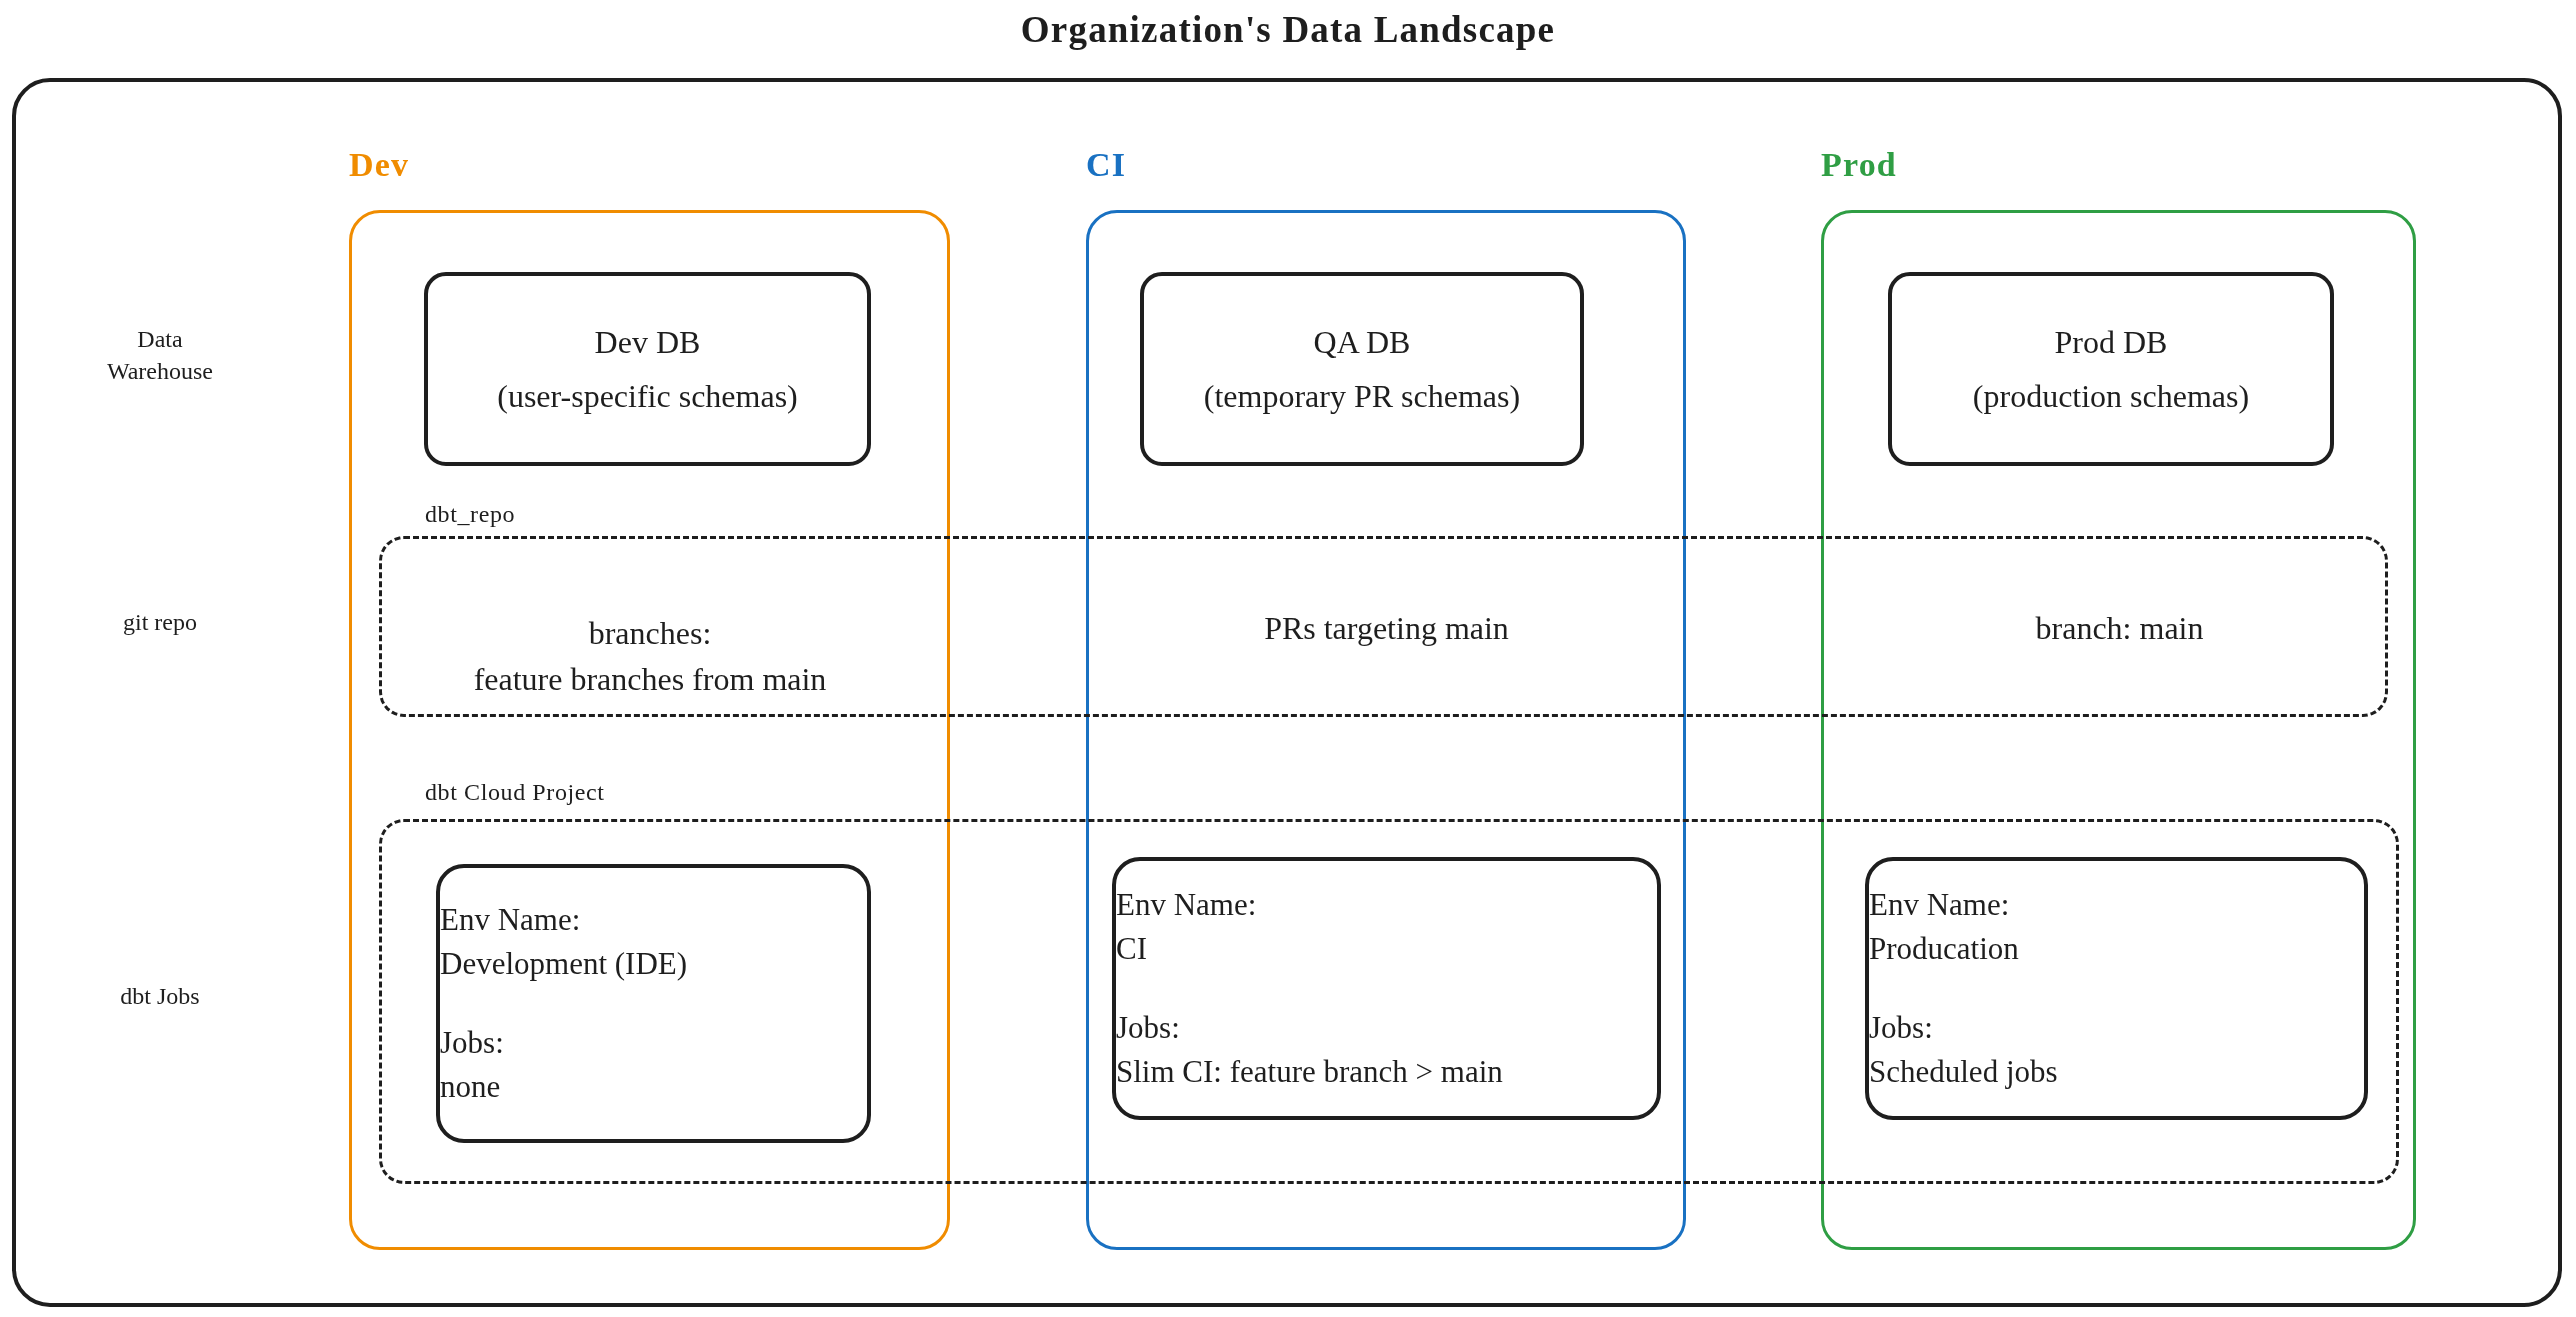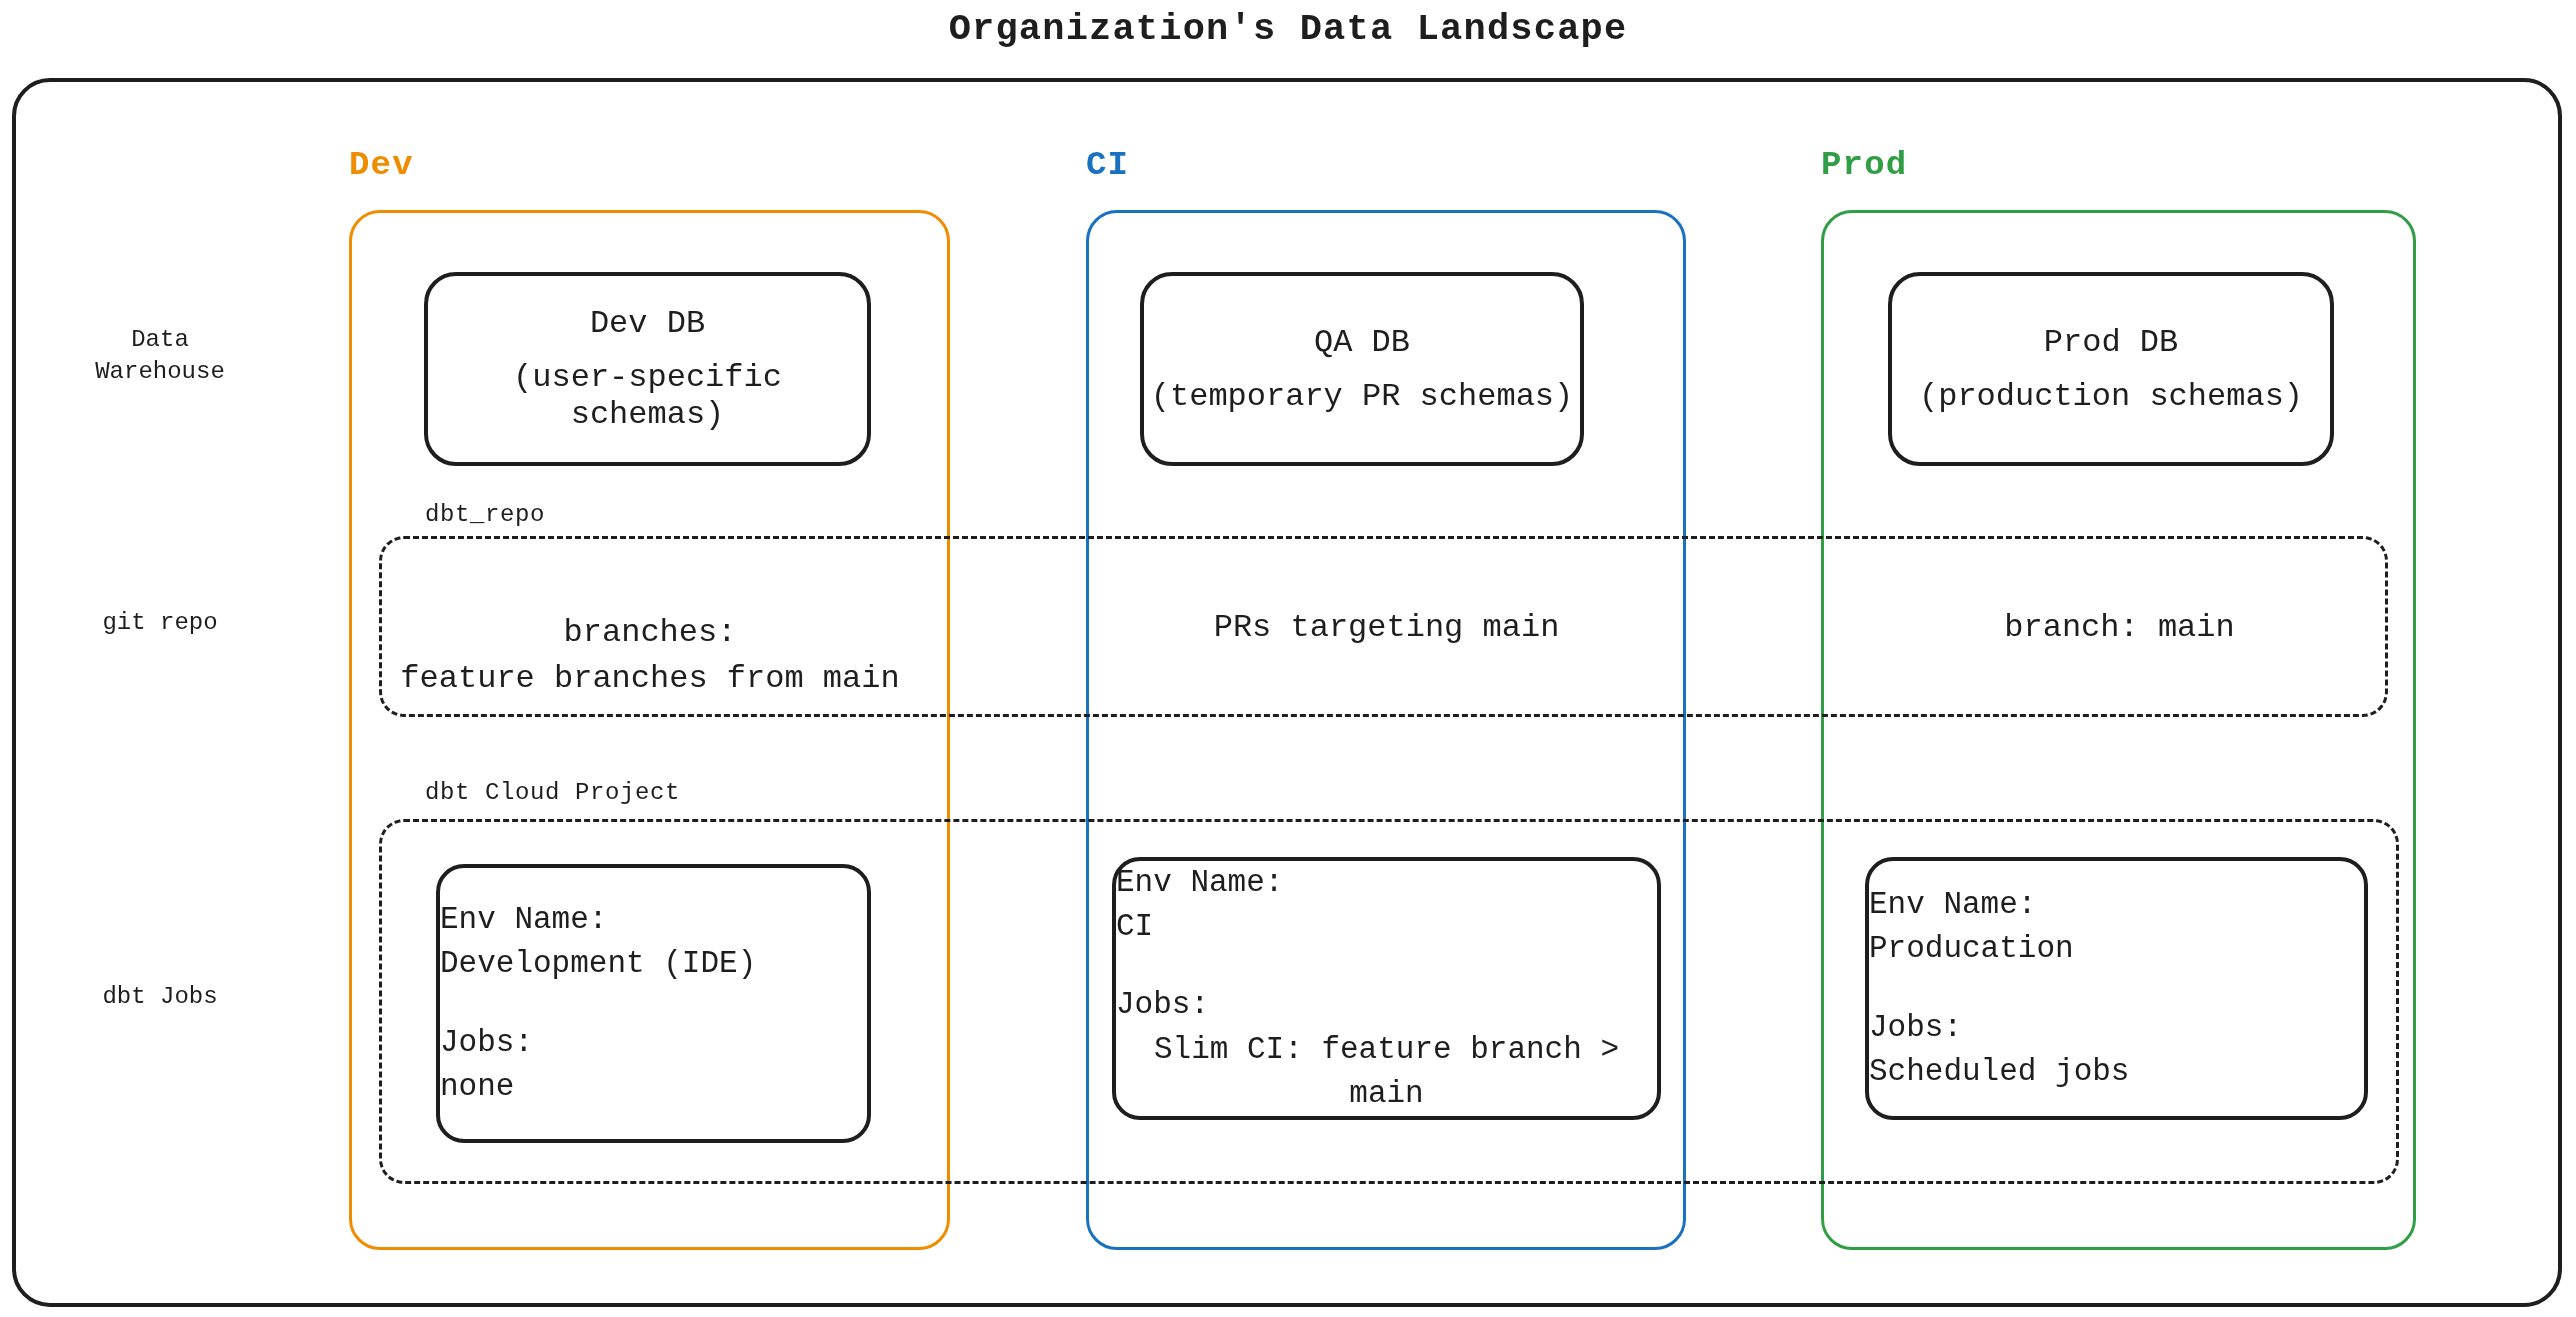--- a/index.html
+++ b/index.html
@@ -5,21 +5,21 @@
   html, body {
     margin: 0;
     padding: 0;
     background: #ffffff;
   }
   .canvas {
     position: relative;
     width: 2576px;
     height: 1317px;
     background: #ffffff;
-    font-family: Liberation Mono, monospace;
+    font-family: Liberation Serif, serif;
     color: var(--ink, #1e1e1e);
     overflow: hidden;
   }
   .title {
     position: absolute;
     left: 0;
     top: 8.3px;
     width: 100%;
     text-align: center;
     font-size: 37px;
@@ -67,21 +67,21 @@
     white-space: pre-line;
   }
   .row-label.warehouse { top: 324px; }
   .row-label.git       { top: 607px; }
   .row-label.dbt       { top: 981px; }
   .db-box {
     position: absolute;
     top: 272px;
     height: 186px;
     border: 4.1px solid var(--ink, #1e1e1e);
-    border-radius: 32px;
+    border-radius: 22px;
     display: flex;
     flex-direction: column;
     justify-content: center;
     align-items: center;
     gap: 17px;
     font-size: 32px;
     text-align: center;
     background: #ffffff;
   }
   .db-box.dev  { left: 424px;  width: 439px; }

